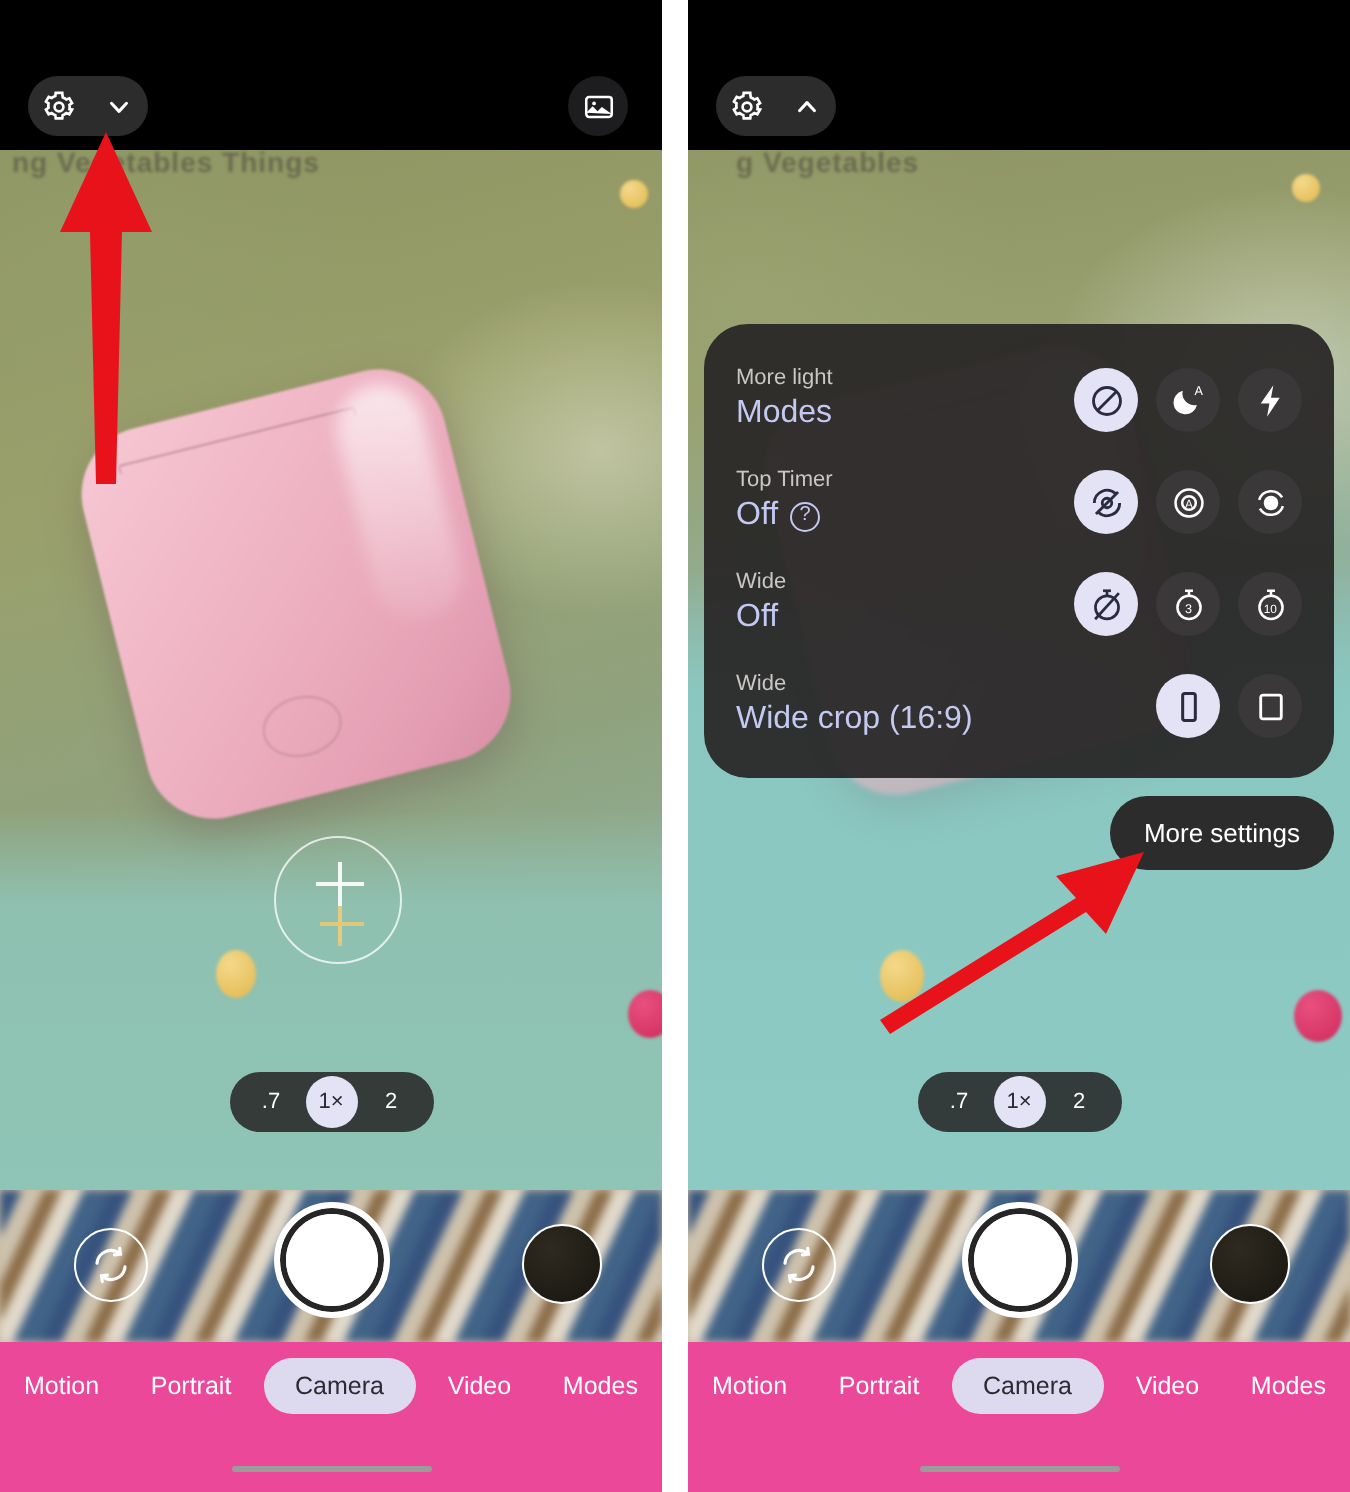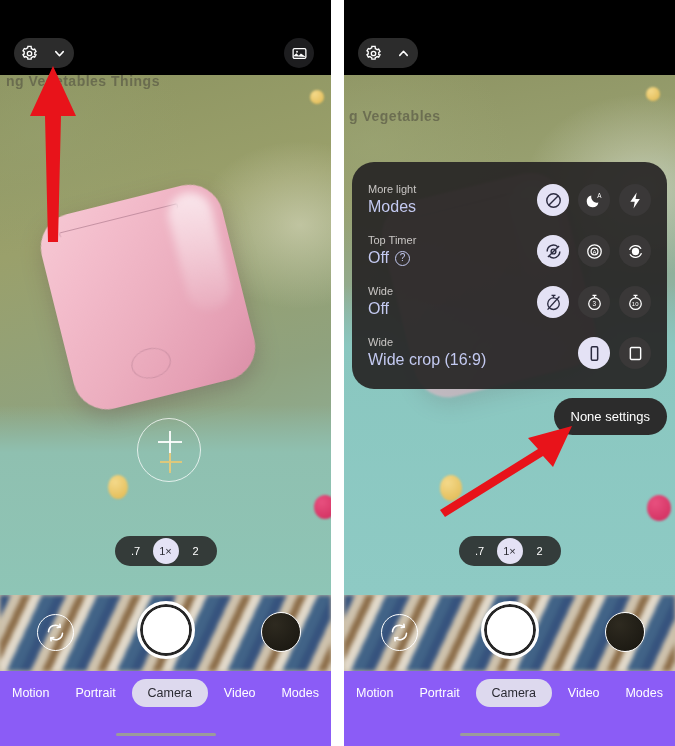--- a/index.html
+++ b/index.html
@@ -90,21 +90,21 @@
     color: rgba(90,90,70,0.70);
     font-size: 14px;
     font-weight: bold;
     letter-spacing: 0.5px;
     line-height: 12px;
     white-space: nowrap;
     overflow: hidden;
     filter: blur(0.7px);
   }
   .vf-text.l { padding-left: 6px; }
-  .vf-text.r { padding-left: 5px; margin-top: 35px; }
+  .vf-text.r { padding-left: 24px; }
 
   
   .case {
     position: absolute;
     left: 55px;
     top: 122px;
     width: 186px;
     height: 200px;
     background: linear-gradient(135deg, #f6c9d4 0%, #f3bccb 25%, #ecaebf 55%, #e59fb4 80%, #d98ea6 100%);
     border-radius: 34px;
@@ -359,21 +359,21 @@
     background: radial-gradient(circle at 35% 30%, #2e2a20, #17150f);
     border: 1.6px solid #ffffff;
     cursor: pointer;
   }
 
   
   .modes {
     position: absolute;
     left: 0; top: 671px;
     width: 331px; height: 75px;
-    background: #8b5cf6;
+    background: #ec4899;
   }
   .mode-list {
     position: absolute;
     left: 0; right: 0; top: 8px;
     display: flex;
     align-items: center;
     justify-content: space-between;
     padding: 0 2px;
   }
   .mode {
@@ -644,21 +644,21 @@
           </div>
           <div class="opt">
             <svg width="19" height="19" viewBox="0 0 24 24" fill="none" stroke="#ffffff" stroke-width="1.8">
               <rect x="5.5" y="4.5" width="13" height="15" rx="1.4"></rect>
             </svg>
           </div>
         </div>
       </div>
     </div>
 
-    <div class="more-settings">None settings</div>
+    <div class="more-settings">More settings</div>
 
     <div class="zoom-pill">
       <div class="zoom-opt">.7</div>
       <div class="zoom-opt selected">1×</div>
       <div class="zoom-opt">2</div>
     </div>
 
     <div class="shutter-row">
       <div class="carpet"></div>
       <div class="flip-btn">

